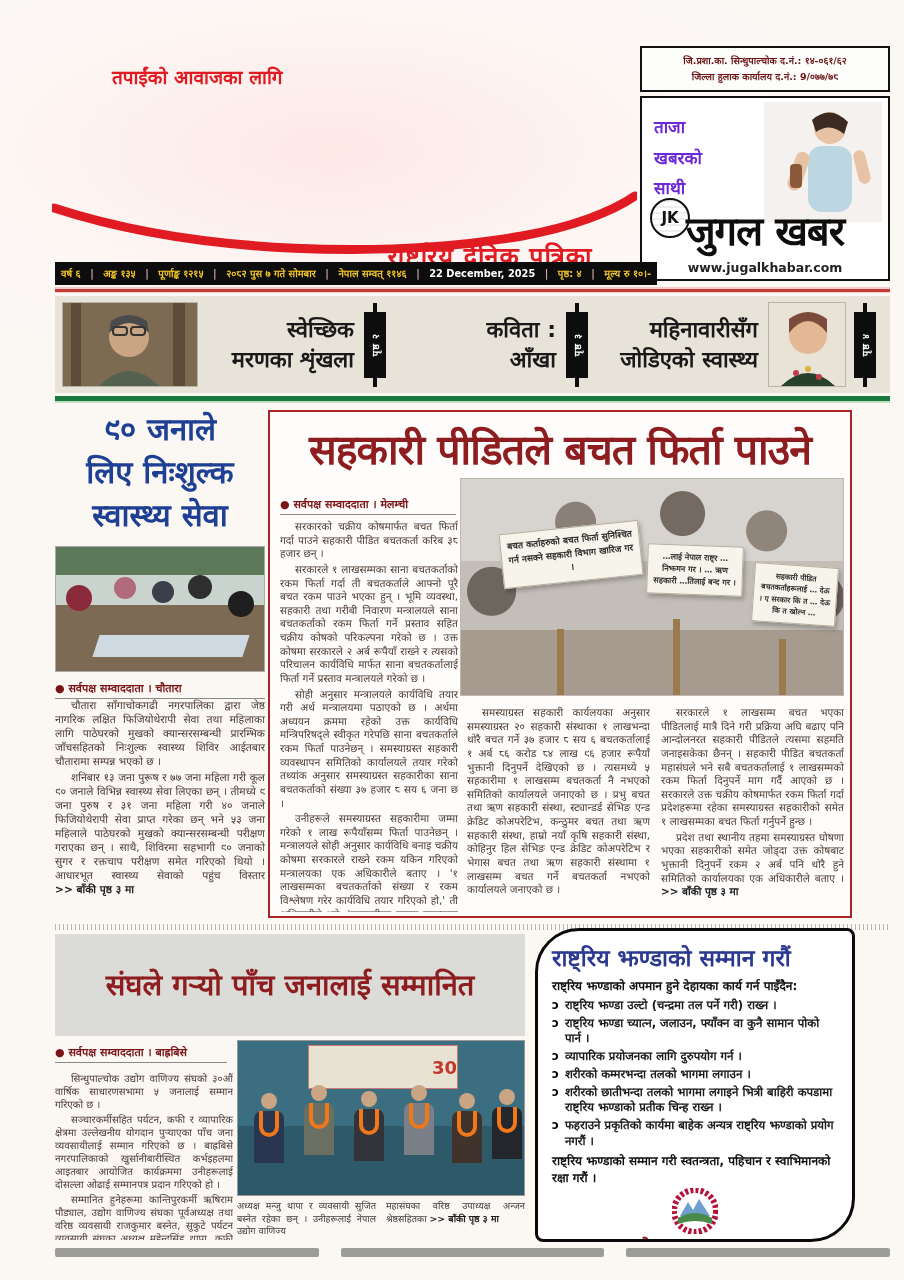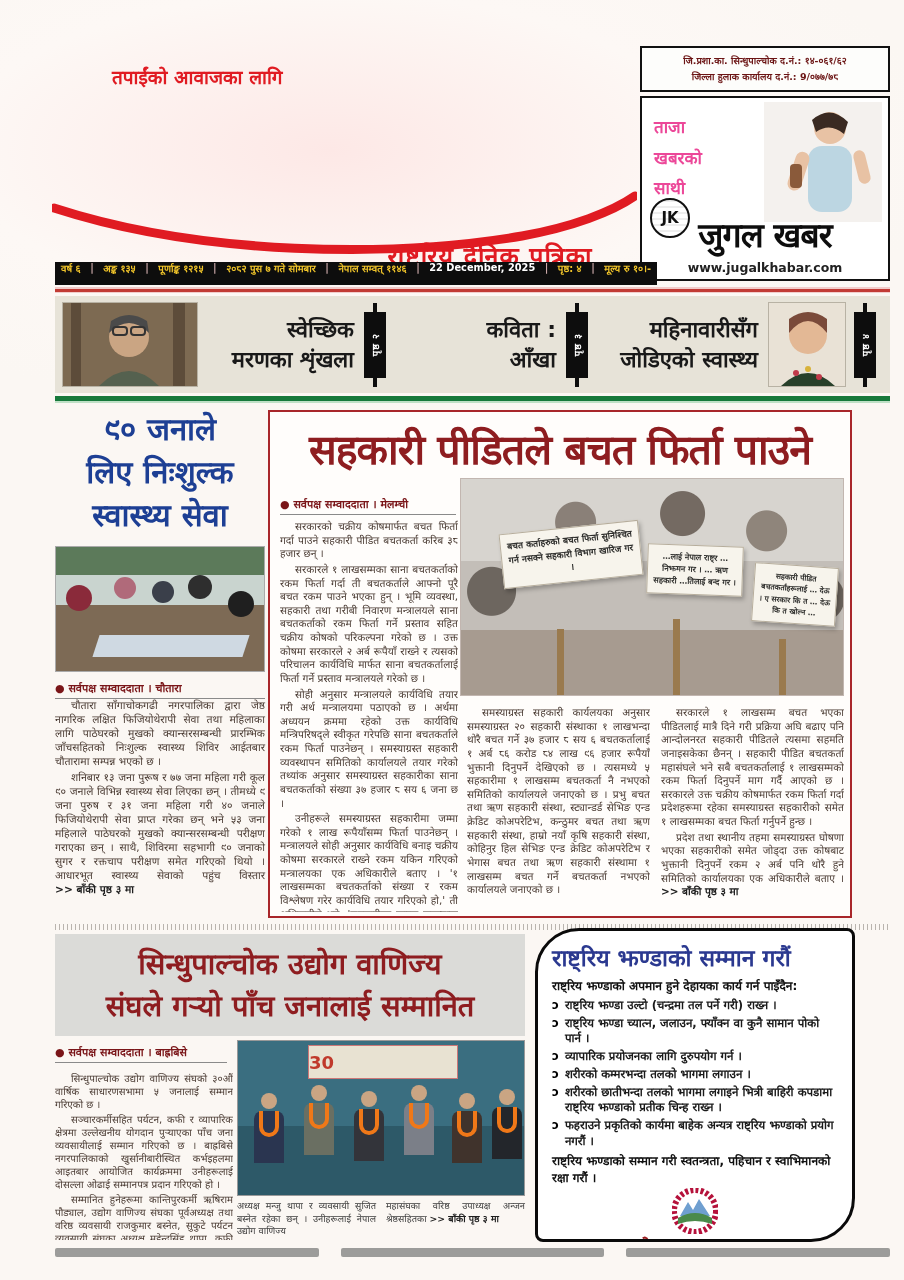--- a/index.html
+++ b/index.html
@@ -22,30 +22,30 @@
     font-size:118px;font-weight:900;font-style:italic;color:var(--brand-red);
     text-shadow:4px 4px 0 rgba(80,40,40,.22), -1px -1px 0 #fff,1px -1px 0 #fff,-1px 1px 0 #fff;
     letter-spacing:-4px;line-height:150px;}
   .swoosh{position:absolute;left:52px;top:190px;width:585px;height:70px;color:var(--brand-red);}
   .m-subtitle{position:absolute;left:340px;top:218px;width:300px;text-align:center;
     font-size:25px;font-weight:bold;color:var(--brand-red);letter-spacing:1px;margin-top:20px;}
   .reg-box{position:absolute;left:640px;top:46px;width:250px;height:46px;border:2px solid #111;
     background:#fdfdfb;display:flex;flex-direction:column;justify-content:center;text-align:center;
     font-size:9.5px;font-weight:bold;color:#6b1414;line-height:1.7;}
   .ad-box{position:absolute;left:640px;top:96px;width:250px;height:185px;border:2px solid #111;background:#fff;overflow:hidden;}
-  .ad-slogan{position:absolute;left:12px;top:14px;font-size:17px;font-weight:bold;color:#ec4899;line-height:1.8;}
+  .ad-slogan{position:absolute;left:12px;top:14px;font-size:17px;font-weight:bold;color:#6d28d9;line-height:1.8;}
   .ad-woman{position:absolute;right:6px;top:4px;}
   .jk-badge{position:absolute;left:8px;top:100px;width:40px;height:40px;border:2px solid #111;border-radius:50%;
     display:flex;align-items:center;justify-content:center;font-size:15px;font-weight:900;color:#111;
     background:repeating-linear-gradient(0deg,#fff 0 4px,#eee 4px 6px);}
-  .ad-brand{position:absolute;left:0;right:0;bottom:22px;text-align:center;font-size:34px;font-weight:900;color:#0d0d0d;letter-spacing:-1px;}
+  .ad-brand{position:absolute;left:0;right:0;bottom:22px;text-align:center;font-size:40px;font-weight:900;color:#0d0d0d;letter-spacing:-1px;}
   .ad-web{position:absolute;left:0;right:0;bottom:4px;text-align:center;font-size:12.5px;font-weight:bold;color:#222;}
   
   .datebar{position:absolute;left:55px;top:262px;width:602px;height:23px;background:#0d0d0d;
-    display:flex;justify-content:space-between;padding:0 6px;white-space:nowrap;}
+    display:flex;align-items:center;justify-content:space-between;padding:0 6px;white-space:nowrap;}
   .datebar span{font-size:9.8px;font-weight:bold;color:var(--date-bar-yellow);}
   .datebar span.en{color:#fff;}
   .datebar span.sep{color:#caa;}
   .red-rule{position:absolute;left:55px;top:287px;width:835px;height:6px;
     background:linear-gradient(#f2cdcb 0 2px,#c23b35 2px 5px,#f2cdcb 5px 6px);}
   
   .teasers{position:absolute;left:55px;top:296px;width:835px;height:97px;background:#e7e3d8;
     display:flex;align-items:center;}
   .t-photo{width:136px;height:85px;margin-left:7px;border:1px solid #b8b2a4;overflow:hidden;flex:none;}
   .t-photo svg{display:block;}
@@ -102,22 +102,22 @@
   
   .bl-art{position:absolute;left:55px;top:934px;width:470px;height:306px;}
   .bl-headbg{width:470px;height:102px;background:#dbdbd8;display:flex;flex-direction:column;
     justify-content:center;text-align:center;}
   .bl-head{font-size:29px;line-height:1.45;font-weight:900;color:var(--headline-maroon);}
   .bl-byline{position:absolute;left:0;top:110px;width:172px;}
   .bl-body{position:absolute;left:0;top:138px;width:178px;height:168px;overflow:hidden;}
   .bl-body p{font-size:10px;line-height:1.3;}
   .bl-photo{position:absolute;left:182px;top:106px;width:288px;height:156px;border:1px solid #999;overflow:hidden;
     background:linear-gradient(#3a6e80 0 55%,#2d5968 55% 100%);}
-  .bl-banner{position:absolute;left:70px;top:4px;width:150px;height:34px;background:#e8e2d2;
-    border:1px solid #c77;display:flex;align-items:center;justify-content:flex-start;
+  .bl-banner{position:absolute;left:70px;top:4px;width:150px;height:44px;background:#e8e2d2;
+    border:1px solid #c77;display:flex;align-items:center;justify-content:flex-end;
     color:#c0392b;font-size:18px;font-weight:900;}
   .person{position:absolute;width:34px;}
   .person .hd{width:16px;height:16px;border-radius:50%;background:#caa583;margin:0 auto;}
   .person .bd{width:30px;height:52px;border-radius:8px 8px 0 0;margin:2px auto 0;}
   .person .gl{position:absolute;left:7px;top:18px;width:20px;height:26px;border:4px solid #f07818;
     border-top:none;border-radius:0 0 12px 12px;}
   .bl-caption{position:absolute;left:182px;top:266px;width:288px;display:flex;gap:10px;}
   .bl-caption div{flex:1;font-size:9.3px;line-height:1.35;color:#3c3c3c;text-align:justify;}
   
   .notice{position:absolute;left:535px;top:928px;width:320px;height:314px;background:#fff;
@@ -287,21 +287,20 @@
       <p>सरकारले १ लाखसम्म बचत भएका पीडितलाई मात्रै दिने गरी प्रक्रिया अघि बढाए पनि आन्दोलनरत सहकारी पीडितले त्यसमा सहमति जनाइसकेका छैनन् । सहकारी पीडित बचतकर्ता महासंघले भने सबै बचतकर्तालाई १ लाखसम्मको रकम फिर्ता दिनुपर्ने माग गर्दै आएको छ ।  सरकारले उक्त चक्रीय कोषमार्फत रकम फिर्ता गर्दा प्रदेशहरूमा रहेका समस्याग्रस्त सहकारीको समेत १ लाखसम्मका बचत फिर्ता गर्नुपर्ने हुन्छ ।</p>
       <p><span>प्रदेश तथा स्थानीय तहमा समस्याग्रस्त घोषणा भएका सहकारीको समेत जोड्दा उक्त कोषबाट भुक्तानी दिनुपर्ने रकम २ अर्ब पनि थोरै हुने समितिको कार्यालयका एक अधिकारीले बताए ।</span>
         <span class="cont">&gt;&gt; बाँकी पृष्ठ ३ मा</span></p>
     </div>
   </div>
 
   <div class="dots-rule"></div>
 
   <div class="bl-art">
     <div class="bl-headbg">
-      <div class="bl-head">सिन्धुपाल्चोक उद्योग वाणिज्य</div>
       <div class="bl-head">संघले गऱ्यो पाँच जनालाई सम्मानित</div>
     </div>
     <div class="byline bl-byline">सर्वपक्ष सम्वाददाता । बाह्रबिसे</div>
     <div class="bodytext bl-body">
       <p>सिन्धुपाल्चोक उद्योग वाणिज्य संघको ३०औं वार्षिक साधारणसभामा ५ जनालाई सम्मान गरिएको छ ।</p>
       <p>सञ्चारकर्मीसहित पर्यटन, कफी र व्यापारिक क्षेत्रमा उल्लेखनीय योगदान पुऱ्याएका पाँच जना व्यवसायीलाई सम्मान गरिएको छ । बाह्रबिसे नगरपालिकाको खुर्सानीबारीस्थित कर्भइहलमा आइतबार आयोजित कार्यक्रममा उनीहरूलाई दोसल्ला ओढाई सम्मानपत्र प्रदान गरिएको हो ।</p>
       <p>सम्मानित हुनेहरूमा कान्तिपुरकर्मी ऋषिराम पौड्याल, उद्योग वाणिज्य संघका पूर्वअध्यक्ष तथा वरिष्ठ व्यवसायी राजकुमार बस्नेत, सुकुटे पर्यटन व्यवसायी संघका अध्यक्ष महेन्द्रसिंह थापा, कफी सेन्टर सिन्धुपाल्चोकका</p>
     </div>
     <div class="bl-photo">
       <div class="bl-banner">

